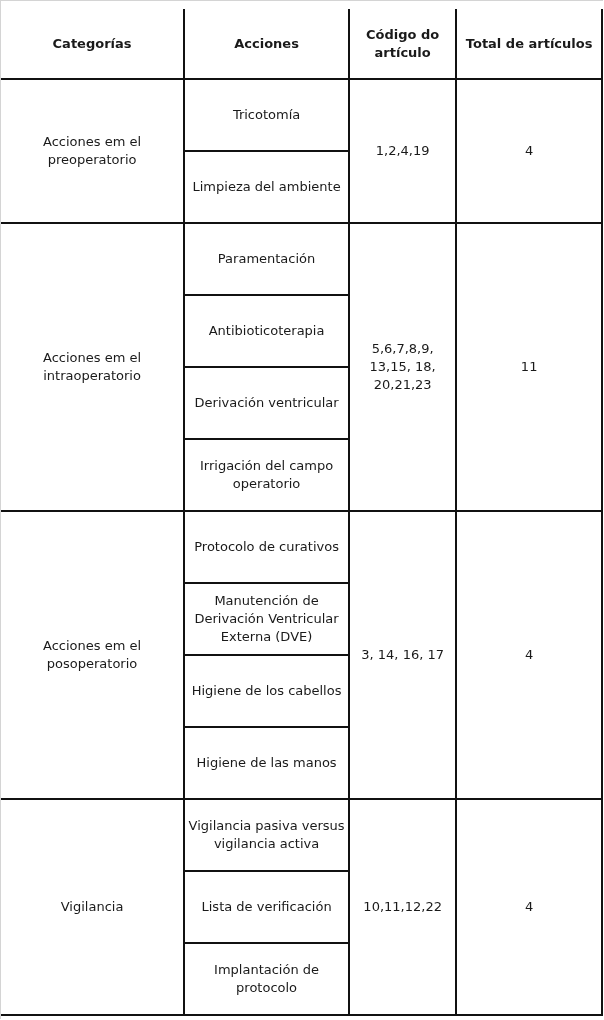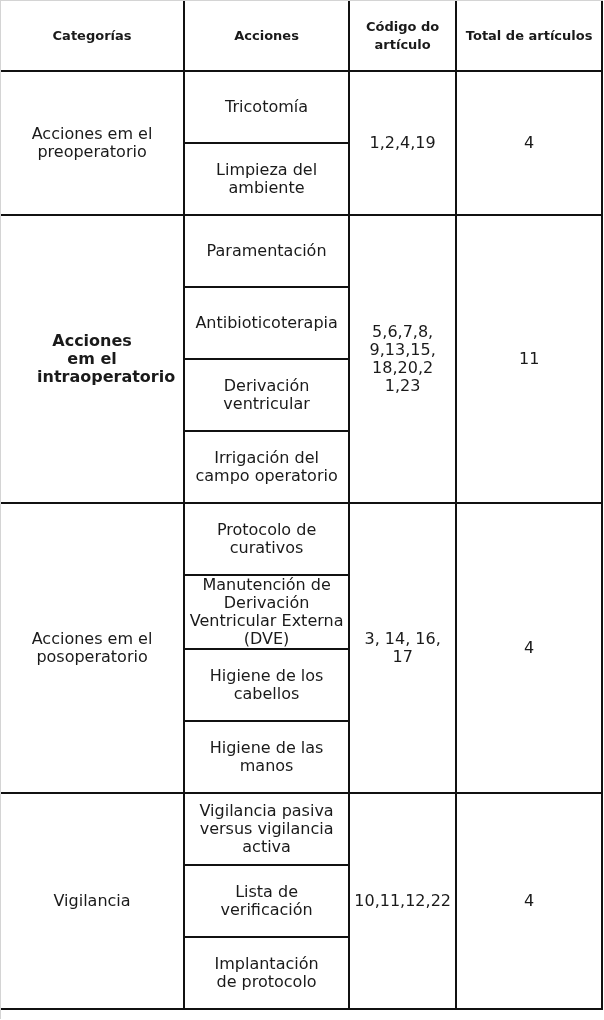--- a/index.html
+++ b/index.html
@@ -19,31 +19,31 @@
       position: absolute;
       left: 0; top: 0;
       width: 603px; height: 1019px;
       border-top: 1px solid #d4d4d4;
       border-left: 1px solid #d4d4d4;
       box-sizing: border-box;
     }
     table.grid {
       position: absolute;
       left: 1px;
-      top: 1px;
+      top: 9px;
       border-collapse: collapse;
       table-layout: fixed;
       width: 602px;
     }
     table.grid td, table.grid th {
       border: 2px solid #111111;
       text-align: center;
       vertical-align: middle;
       padding: 0 4px;
-      font-size: 16px;
+      font-size: 13px;
       line-height: 18px;
       font-weight: normal;
       overflow: hidden;
     }
     table.grid tr:first-child th,
     table.grid tr:first-child td { border-top: none; }
     table.grid th:first-child,
     table.grid td.cat { border-left: none; }
     table.grid th {
       font-weight: bold;
@@ -82,21 +82,21 @@
     <td class="cat" rowspan="2" style="padding:14px 30px;">Acciones em el preoperatorio</td>
     <td class="act" style="height:70px;vertical-align:middle;padding-bottom:0;">Tricotomía</td>
     <td class="codes" rowspan="2">1,2,4,19</td>
     <td class="total" rowspan="2">4</td>
   </tr>
   <tr>
     <td class="act">Limpieza del ambiente</td>
   </tr>
 
   <tr>
-    <td class="cat" rowspan="4" style="padding:0 36px;font-weight:bold;">Acciones em el intraoperatorio</td>
+    <td class="cat" rowspan="4" style="padding:0 36px;">Acciones em el intraoperatorio</td>
     <td class="act">Paramentación</td>
     <td class="codes" rowspan="4" style="padding:0 18px;word-break:break-all;">5,6,7,8,9,13,15, 18,20,21,23</td>
     <td class="total" rowspan="4">11</td>
   </tr>
   <tr>
     <td class="act">Antibioticoterapia</td>
   </tr>
   <tr>
     <td class="act">Derivación ventricular</td>
   </tr>

